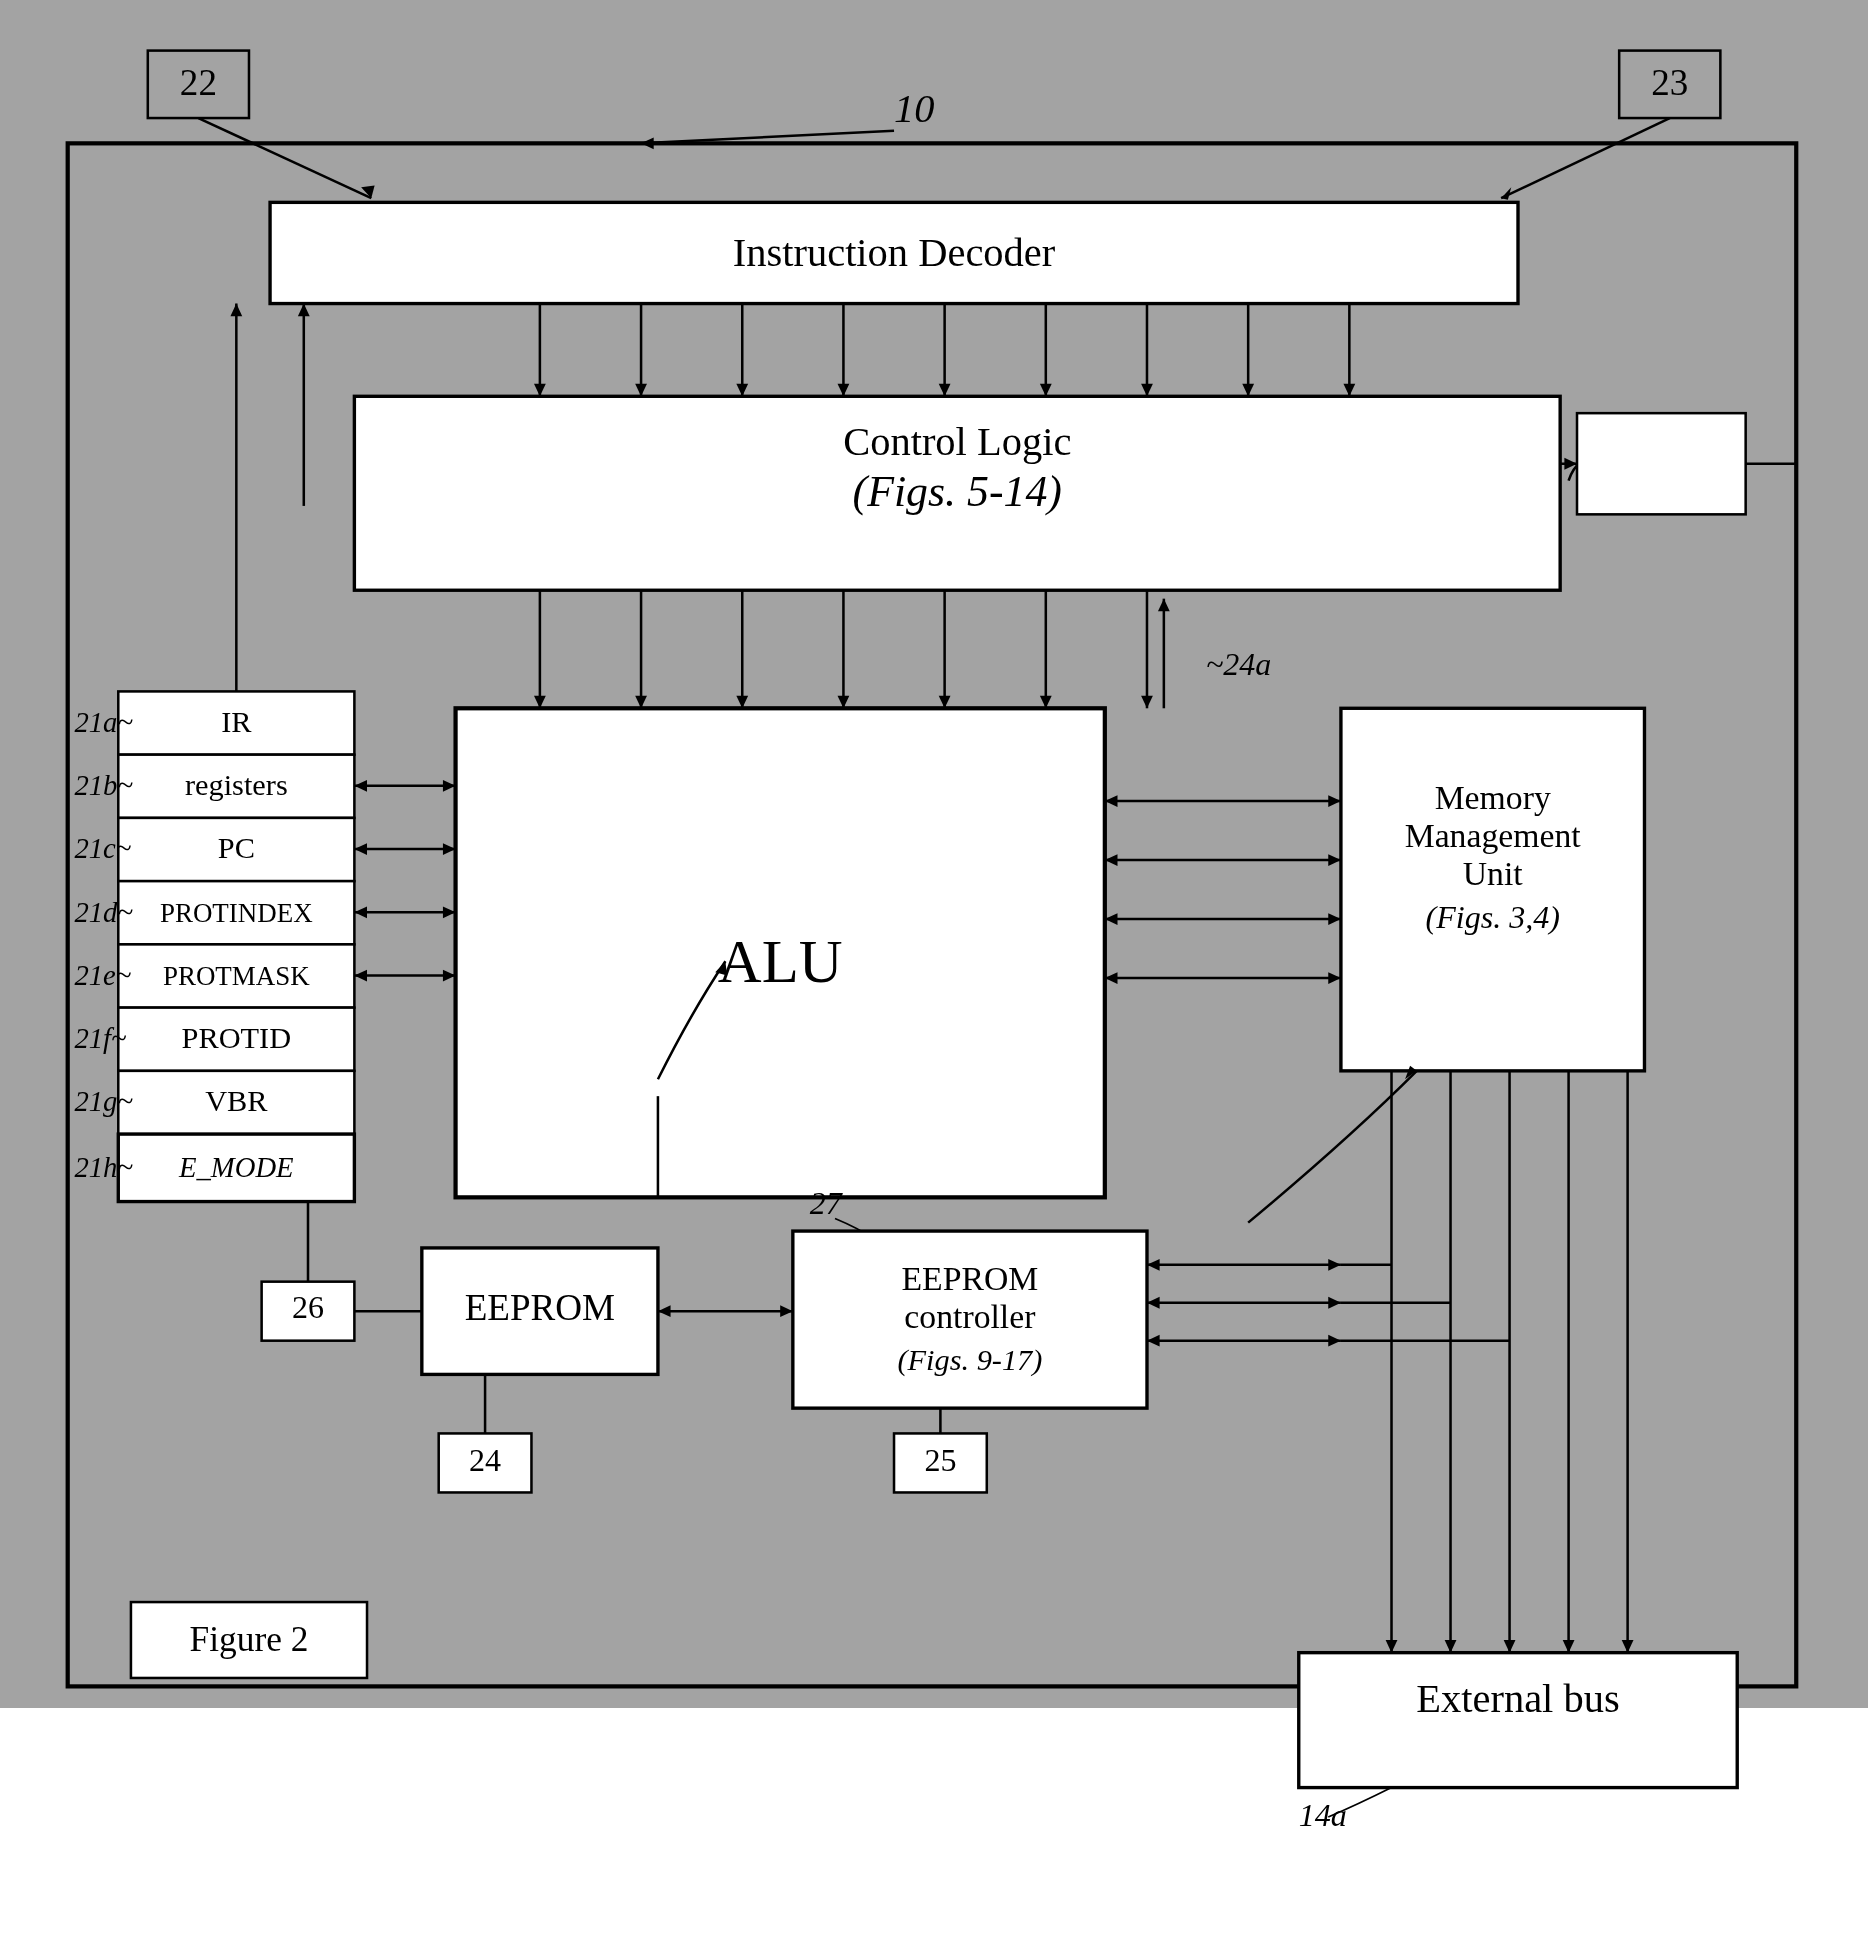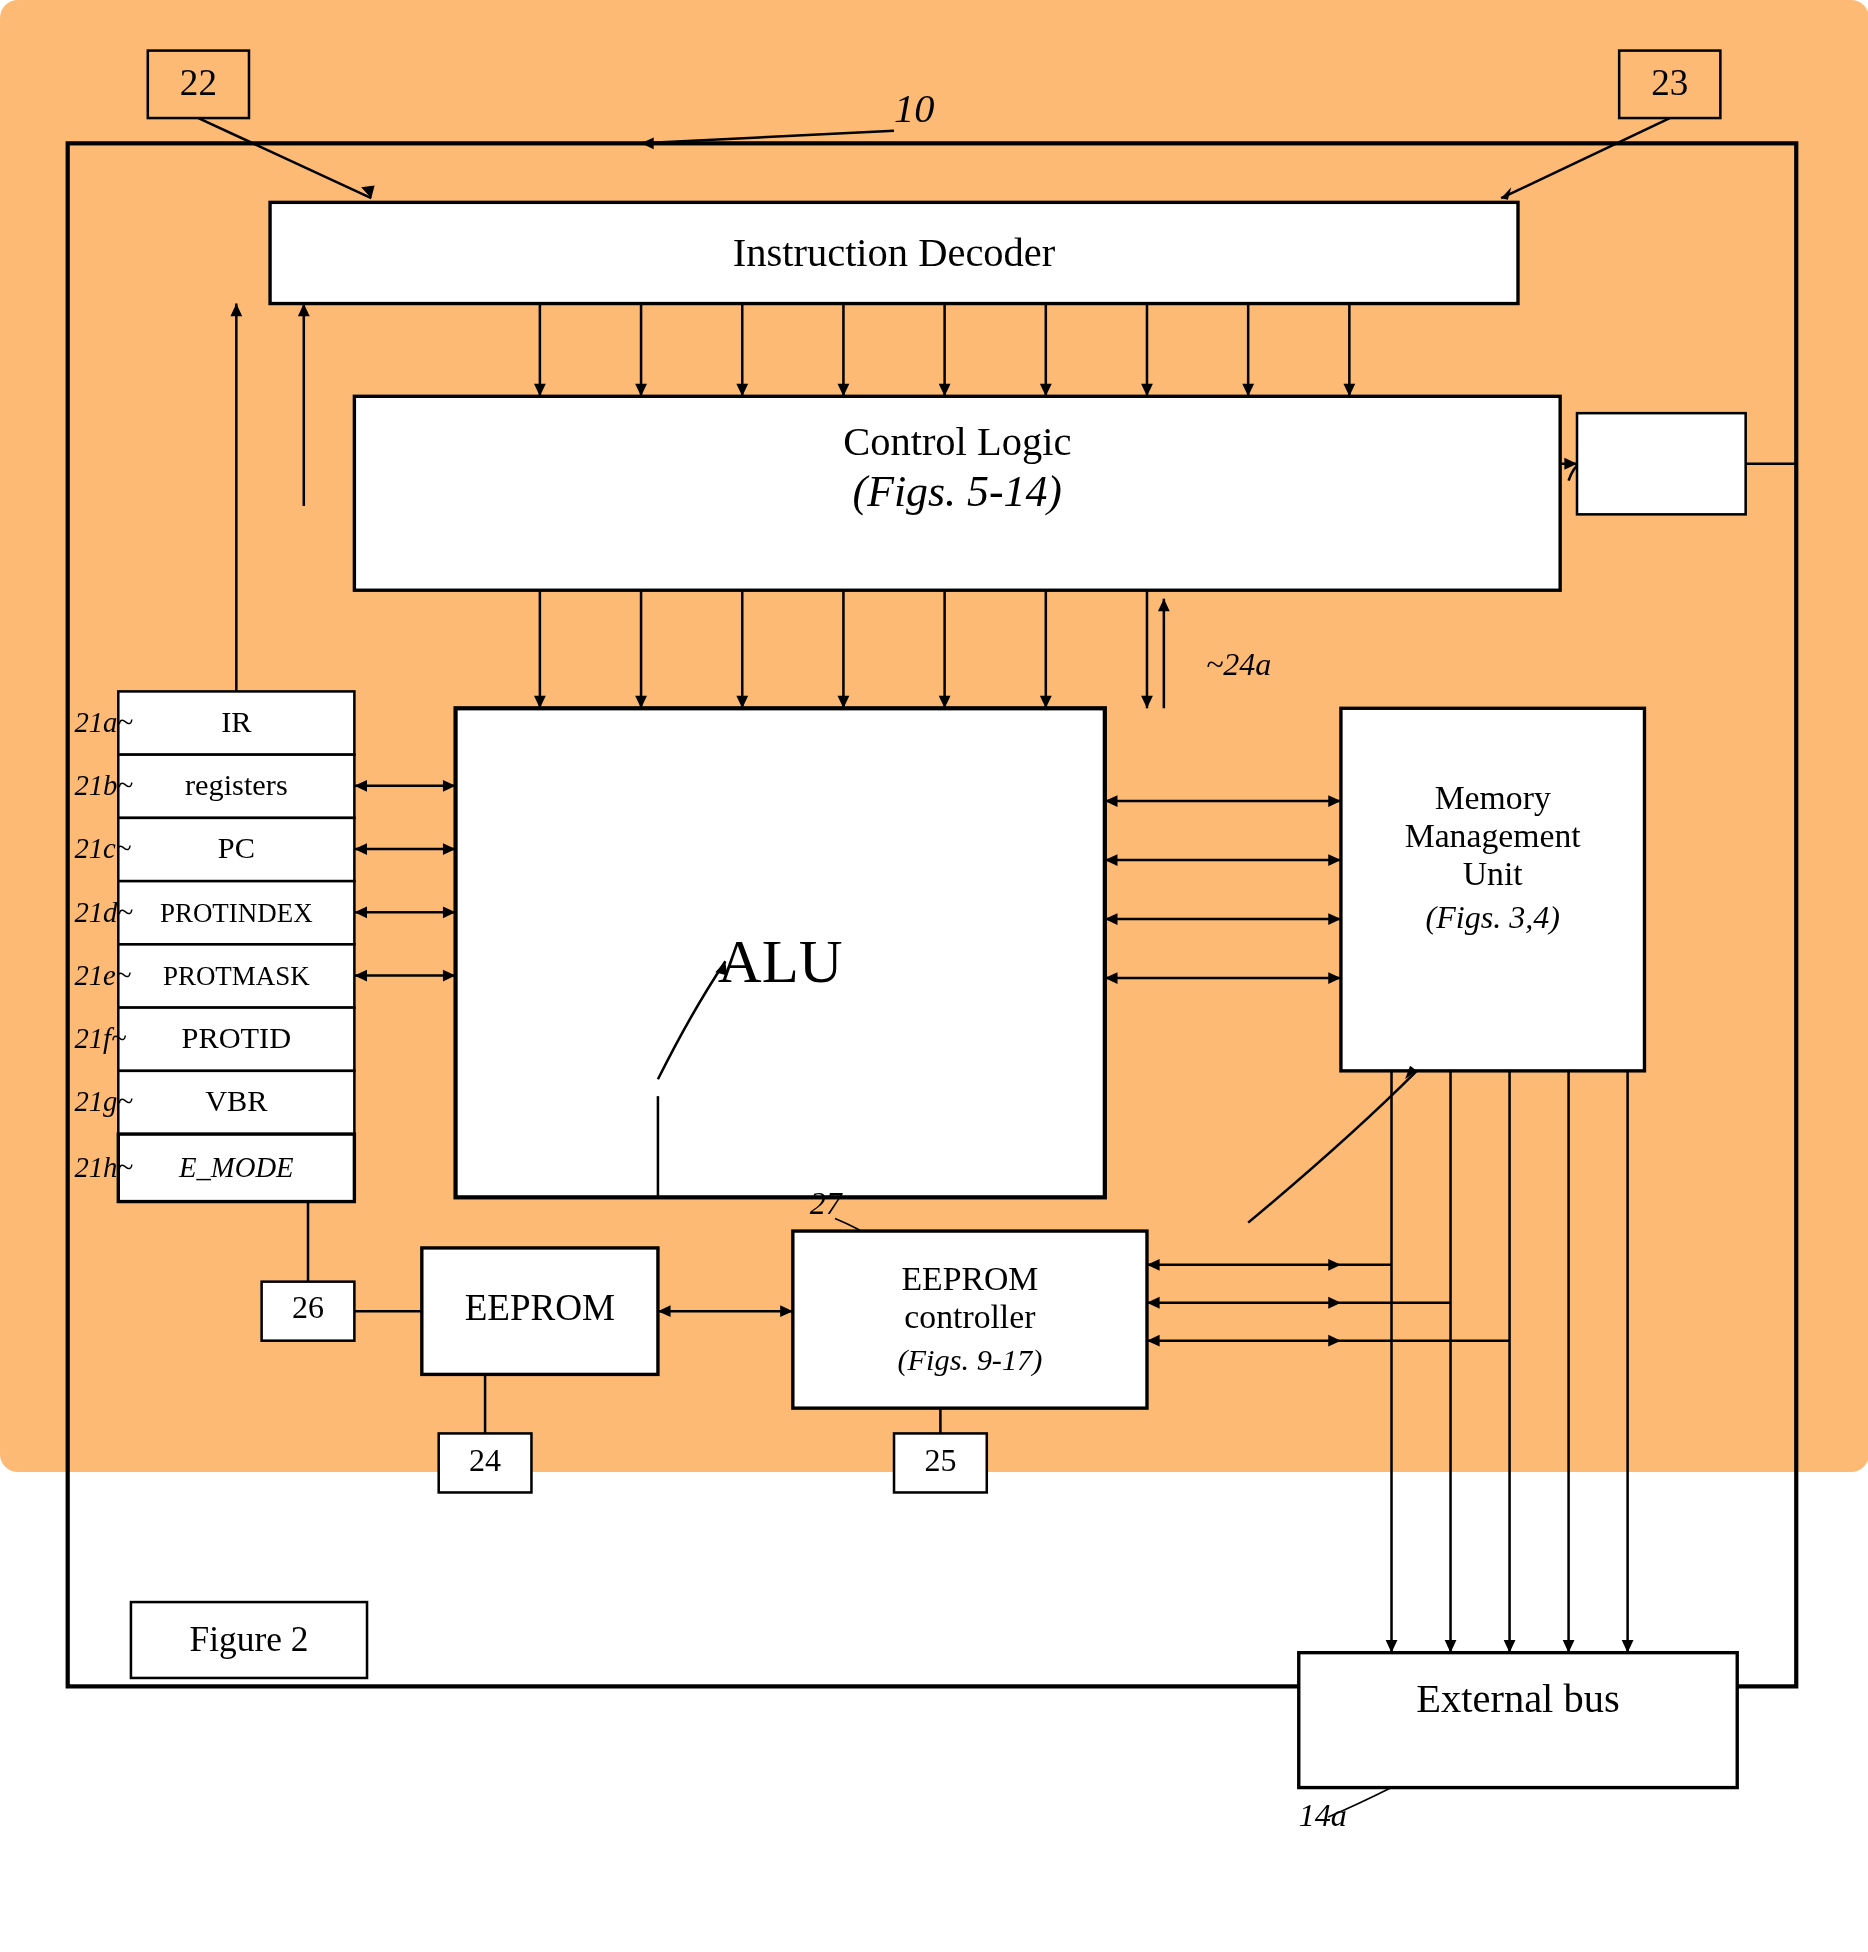--- a/index.html
+++ b/index.html
@@ -7,23 +7,22 @@
       background: #fff;
       font-family: 'Times New Roman', Times, serif;
       width: 1869px;
       height: 1952px;
       position: relative;
       overflow: hidden;
     }
     .diagram-container {
       position: relative;
       width: 1869px;
-      height: 1472px;
-      background: #fdba74;
-      border-radius: 18px;
+      height: 1708px;
+      background: #a3a3a3;
     }
     svg.main-svg {
       position: absolute;
       top: 0; left: 0;
       width: 1869px;
       height: 1952px;
     }
   </style>
 </head>
 <body>

